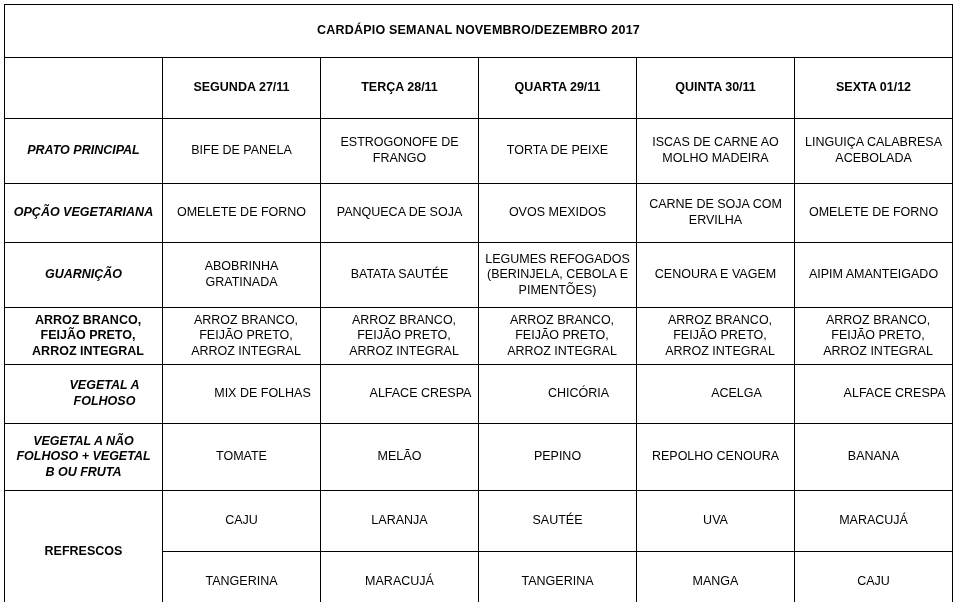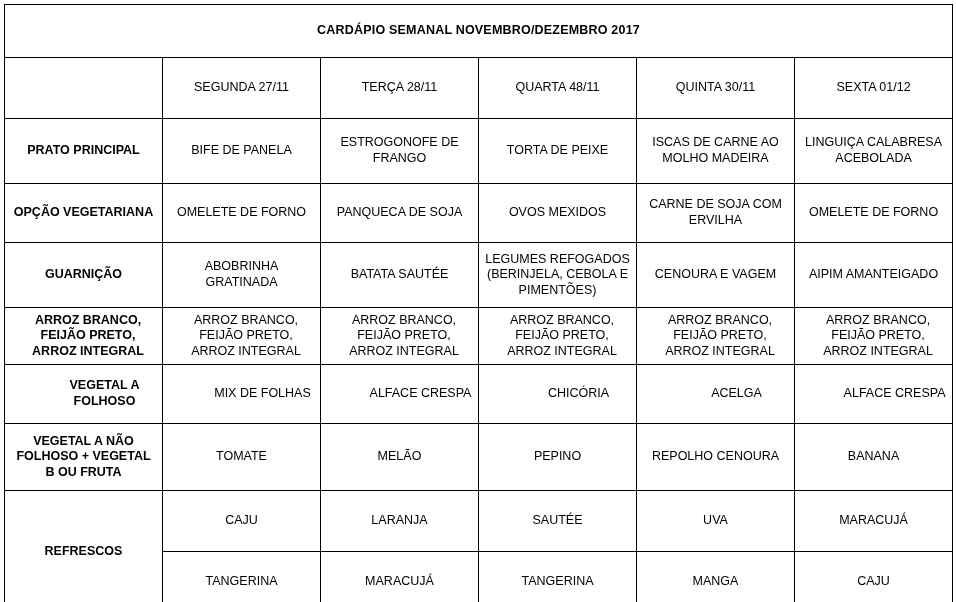--- a/index.html
+++ b/index.html
@@ -42,32 +42,33 @@
   col.c5 { width: 158px; }
 
   td.title-cell {
     font-weight: bold;
     font-size: 13px;
     height: 44px;
     letter-spacing: 0.2px;
     margin-left: 20px;
   }
   td.dayhead {
-    font-weight: normal;
+    font-weight: bold;
     font-size: 13px;
     height: 52px;
   }
   td.blank {
     border-left: 1px solid #000;
   }
   td.rowlabel {
     font-weight: bold;
     font-size: 12.5px;
     text-align: left;
     padding-left: 6px;
+    font-style: italic;
   }
   td.cell {
     font-size: 12.5px;
   }
   tr.r-prato td { height: 56px; }
   tr.r-veg td { height: 50px; }
   tr.r-guarn td { height: 56px; }
   tr.r-arroz td { height: 48px; padding-left: 15px; }
   tr.r-folhoso td { height: 50px; padding-left: 48px; }
   tr.r-naofolhoso td { height: 58px; text-align: center; }
@@ -112,21 +113,21 @@
     </colgroup>
     <tbody>
       <tr>
         <td class="title-cell" colspan="6">CARDÁPIO SEMANAL NOVEMBRO/DEZEMBRO 2017</td>
       </tr>
 
       <tr>
         <td class="blank"></td>
         <td class="dayhead">SEGUNDA  27/11</td>
         <td class="dayhead">TERÇA 28/11</td>
-        <td class="dayhead">QUARTA 48/11</td>
+        <td class="dayhead">QUARTA 29/11</td>
         <td class="dayhead">QUINTA 30/11</td>
         <td class="dayhead">SEXTA 01/12</td>
       </tr>
 
       <tr class="r-prato">
         <td class="rowlabel">PRATO PRINCIPAL</td>
         <td class="cell">BIFE DE PANELA</td>
         <td class="cell">ESTROGONOFE DE FRANGO</td>
         <td class="cell">TORTA DE PEIXE</td>
         <td class="cell">ISCAS DE CARNE AO MOLHO MADEIRA</td>

